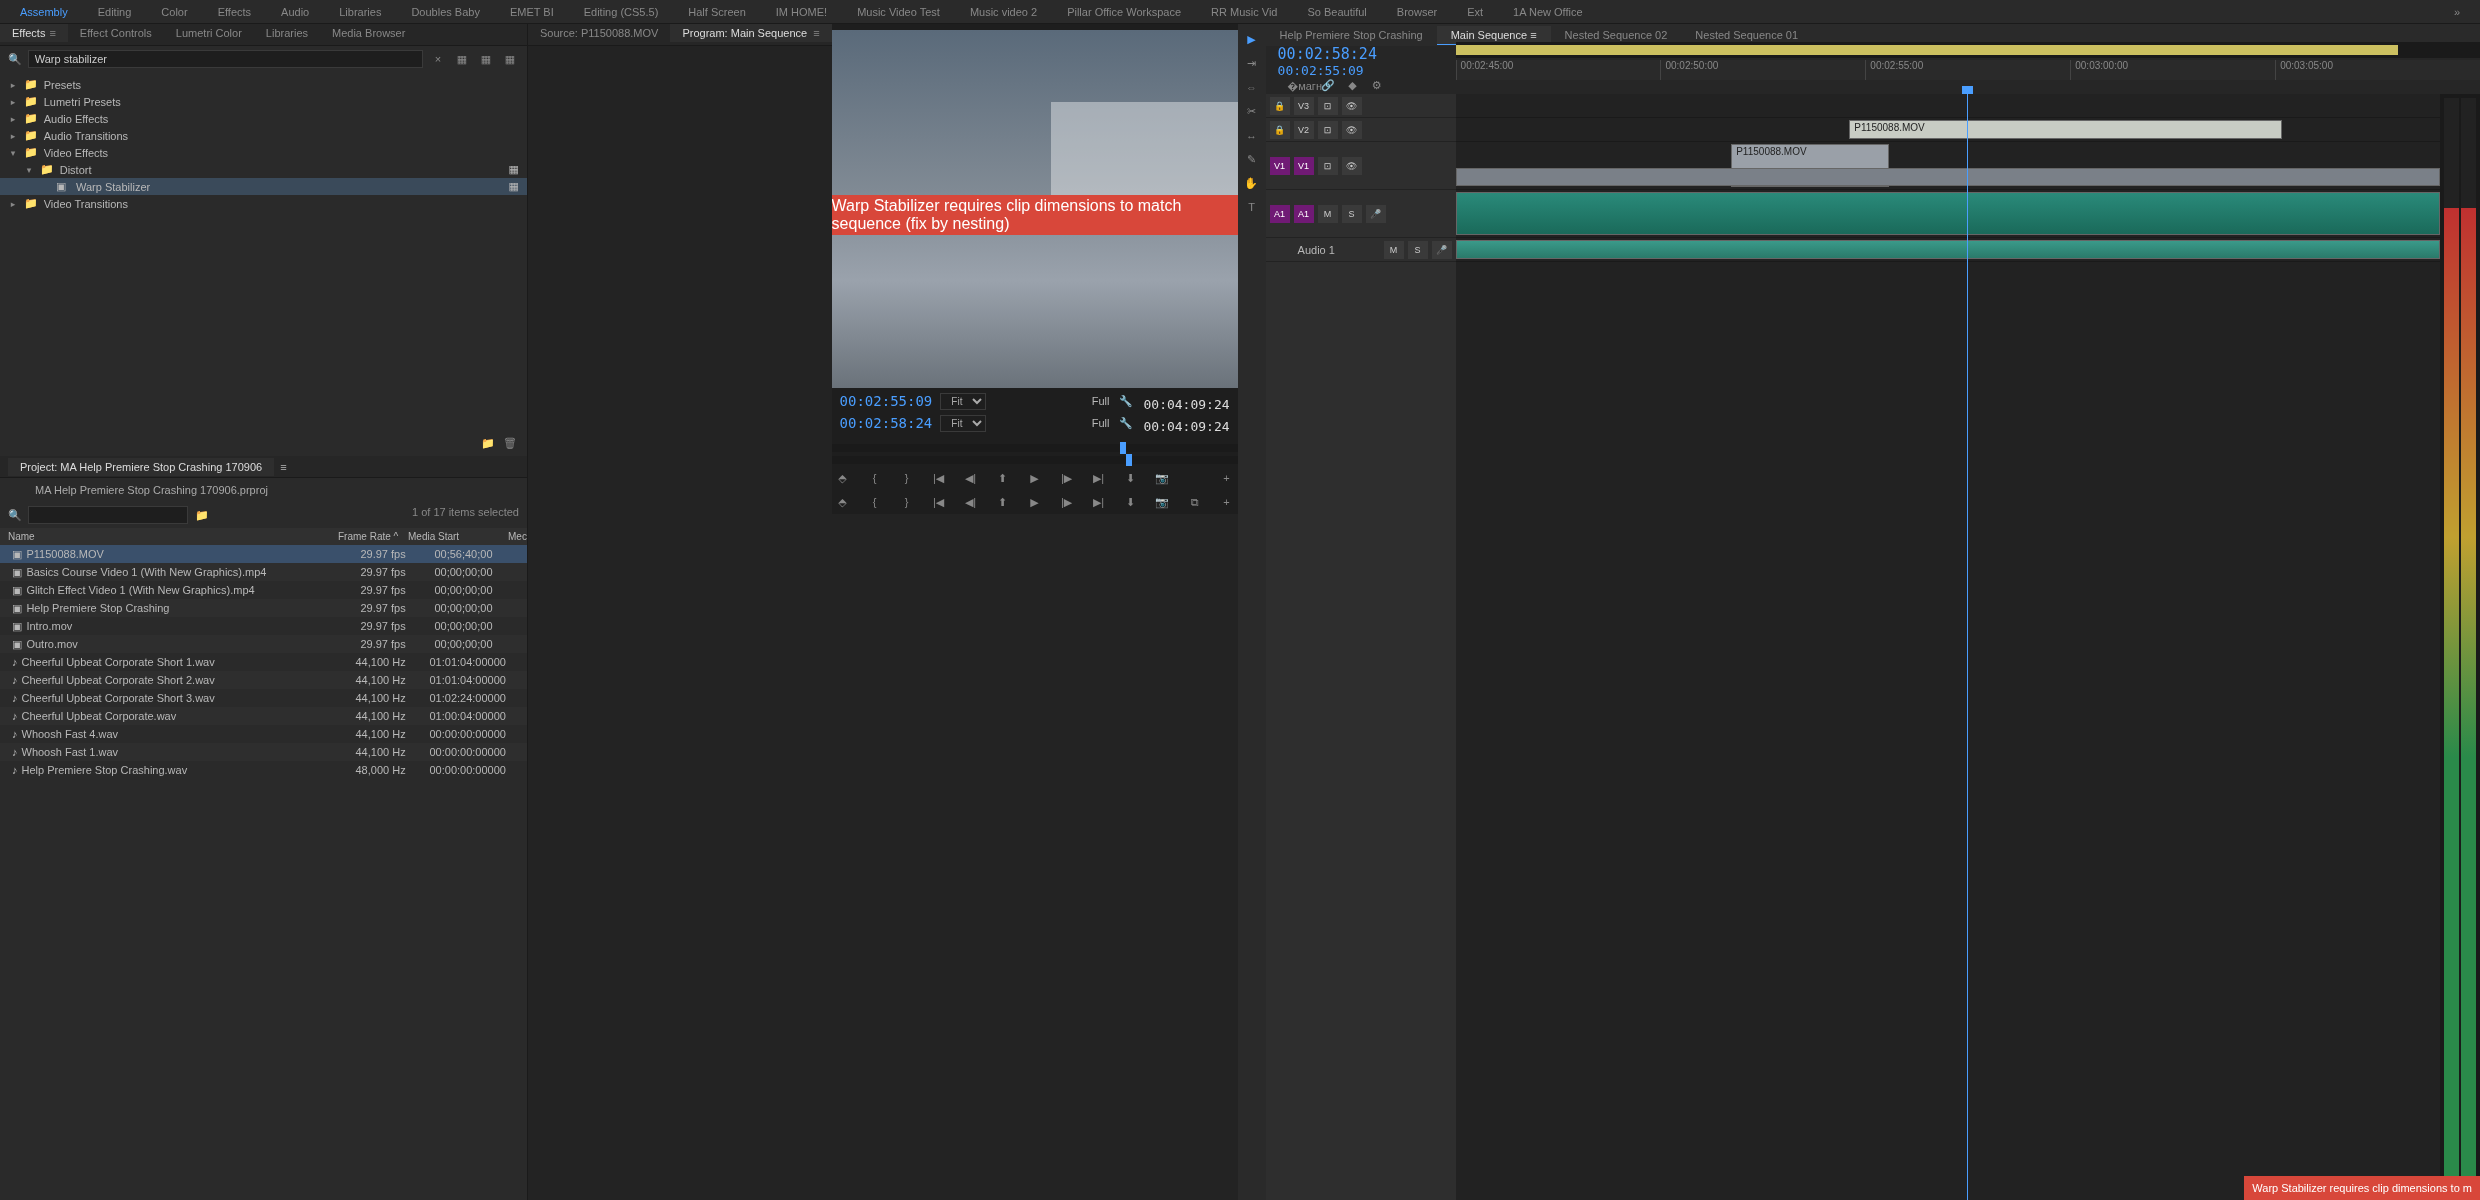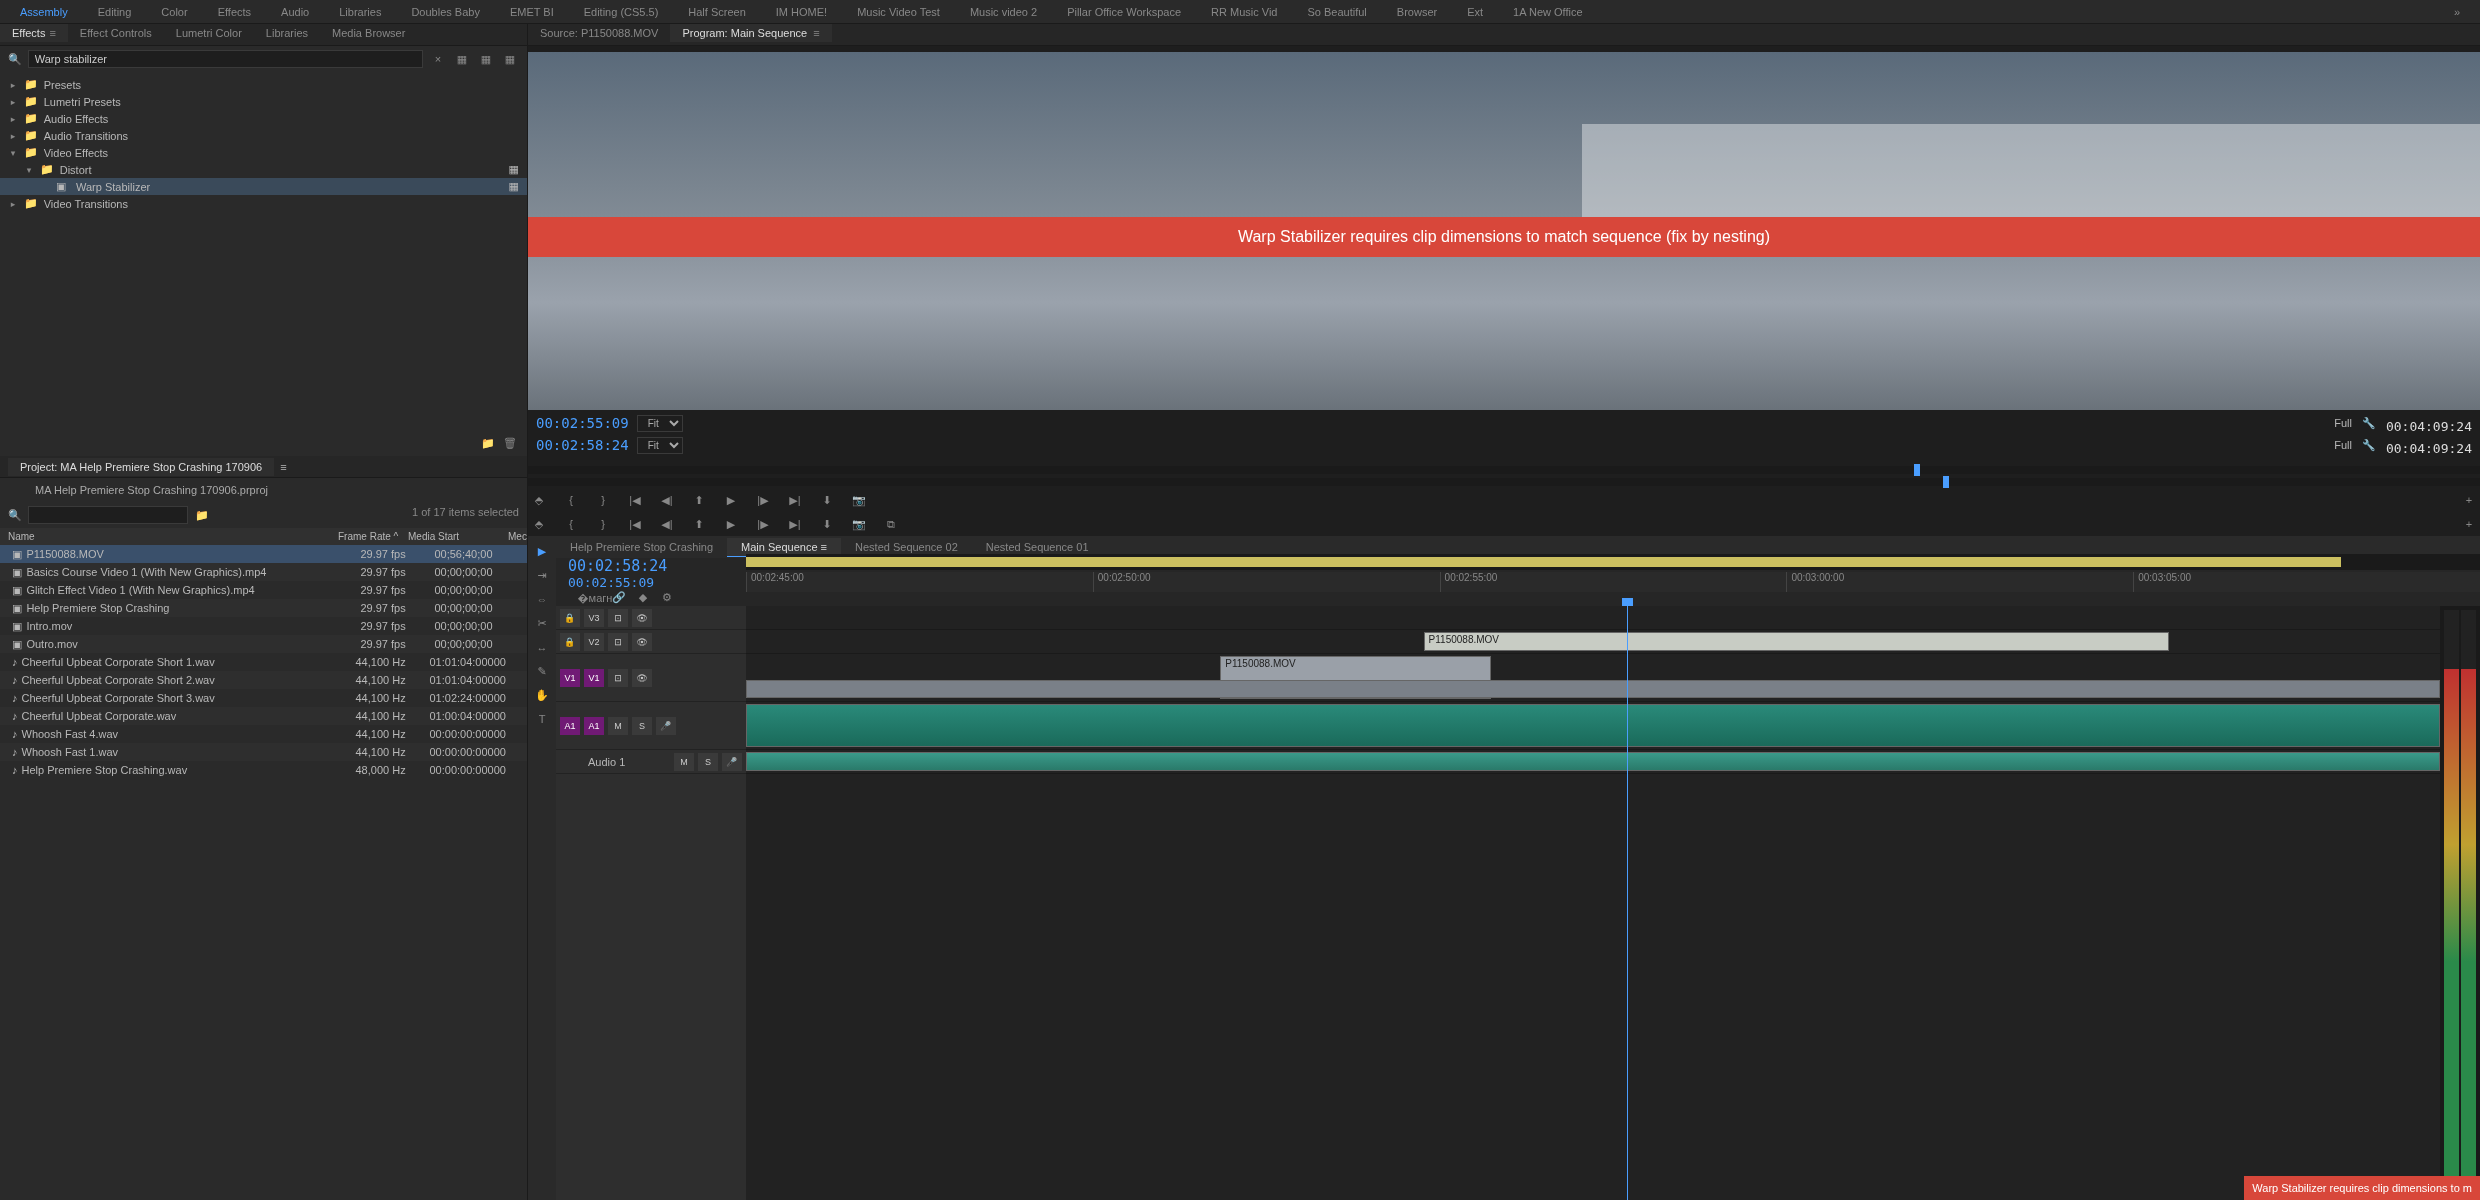--- a/index.html
+++ b/index.html
@@ -9,21 +9,21 @@
 .workspace-item.active { color:#4a9eff; }
 .workspace-overflow { margin-left:auto; color:#888; cursor:pointer; }
 
 .tab-bar { height:22px; background:#262626; display:flex; align-items:flex-start; border-bottom:1px solid #1a1a1a; }
 .tab { padding:3px 12px; color:#888; cursor:pointer; }
 .tab.active { background:#2e2e2e; color:#ddd; }
 .tab .close { margin-left:4px; color:#888; }
 
 .main { display:flex; height:calc(100% - 24px); }
 .left-col { width:528px; display:flex; flex-direction:column; border-right:1px solid #1a1a1a; }
-.right-col { flex:1; display:flex; flex-direction:column; }
+.right-col { flex:1; display:flex; flex-direction:row; }
 
 
 .effects-panel { height:410px; background:#2a2a2a; display:flex; flex-direction:column; }
 .effects-search-row { display:flex; align-items:center; padding:4px 8px; gap:6px; }
 .effects-search { flex:1; background:#1e1e1e; border:1px solid #3a3a3a; color:#ccc; padding:2px 6px; font-size:11px; }
 .icon-btn { width:18px; height:18px; display:flex; align-items:center; justify-content:center; cursor:pointer; color:#888; }
 .effects-tree { flex:1; padding:4px 0; overflow:hidden; }
 .tree-item { display:flex; align-items:center; padding:2px 8px; gap:6px; cursor:pointer; }
 .tree-item.selected { background:#3a4a5a; }
 .tree-arrow { width:10px; text-align:center; color:#888; font-size:9px; }

